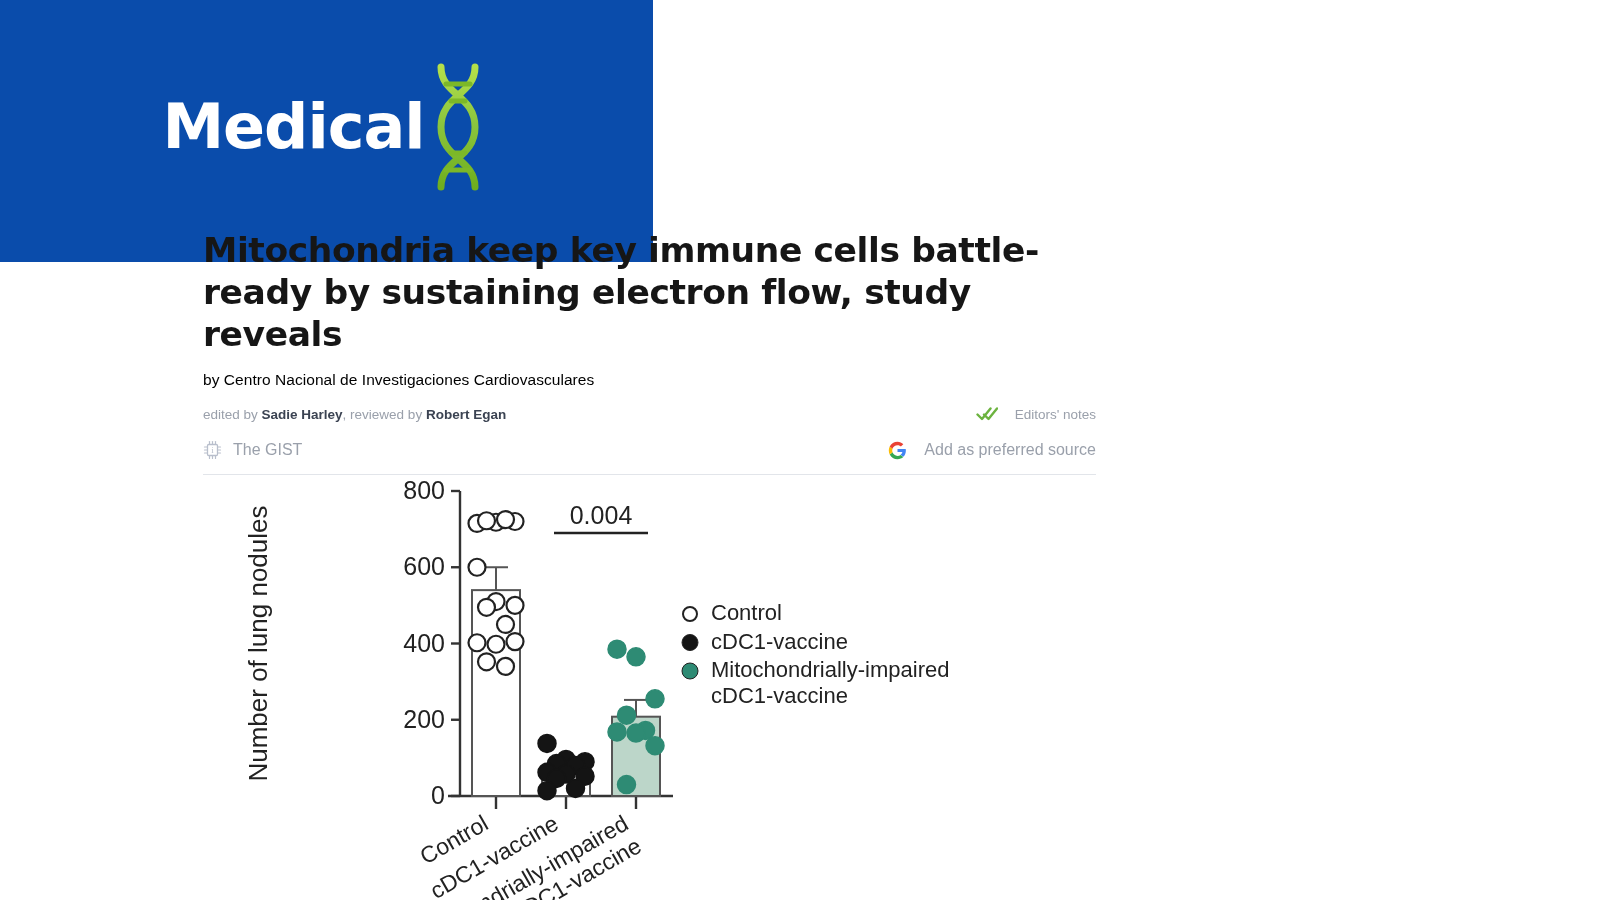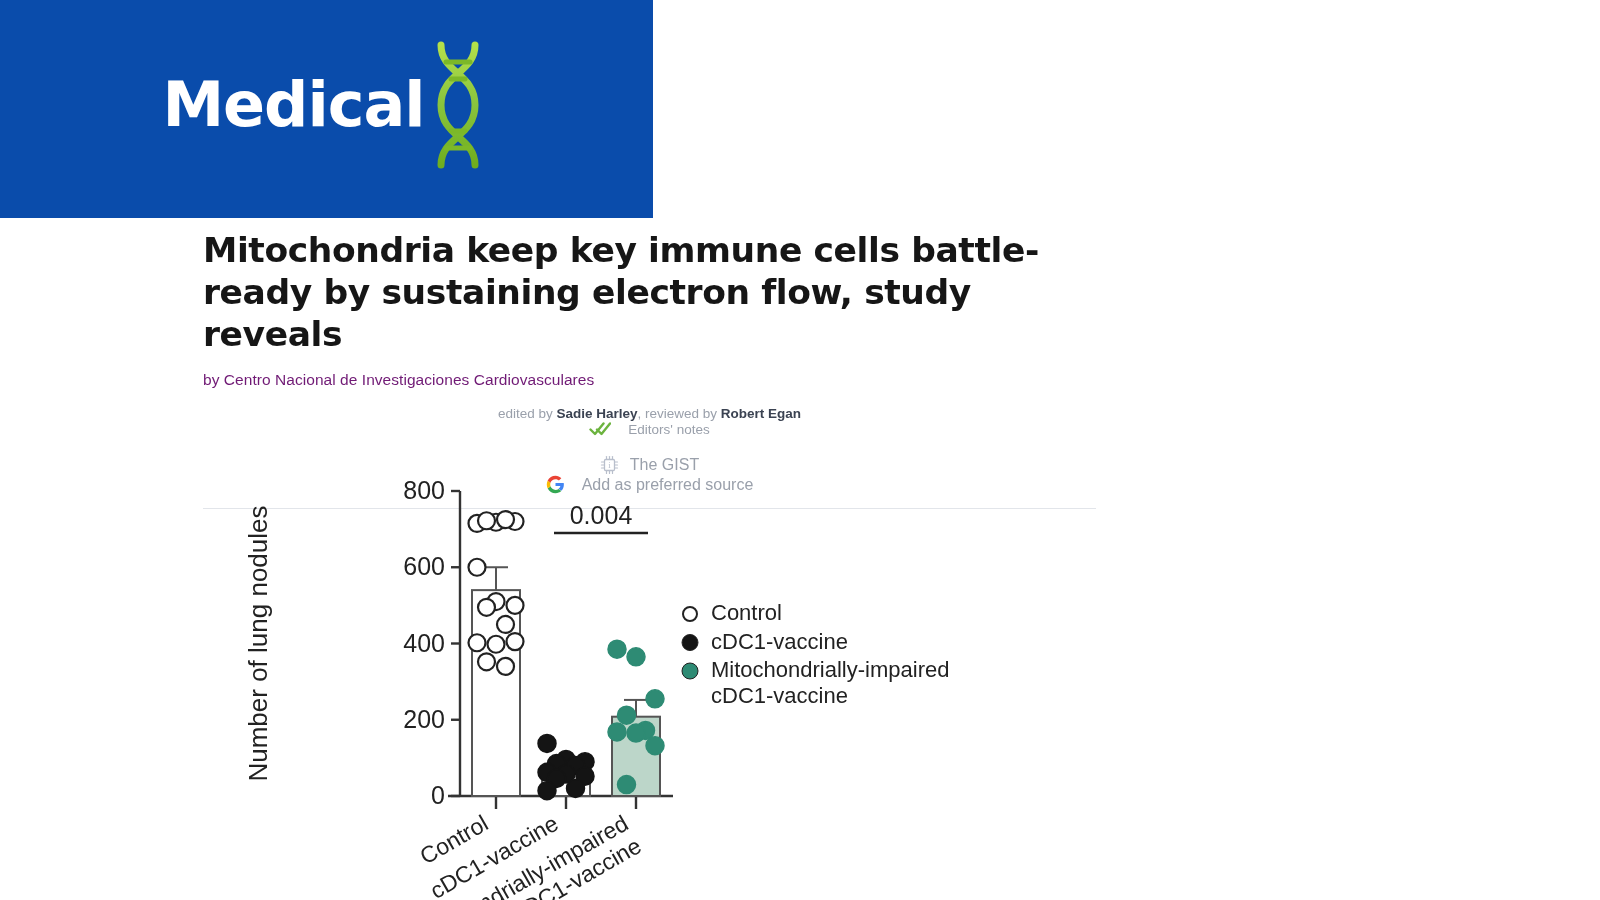--- a/index.html
+++ b/index.html
@@ -16,21 +16,21 @@
     color: #222;
     position: relative;
   }
 
   
   .banner {
     position: absolute;
     left: 0;
     top: 0;
     width: 653px;
-    height: 218px;
+    height: 262px;
     background: #0a4cab;
     display: flex;
     align-items: center;
     justify-content: center;
     overflow: hidden;
   }
   .logo-wrap {
     display: flex;
     align-items: center;
     justify-content: center;
@@ -65,32 +65,31 @@
     font-family: "DejaVu Sans", sans-serif;
     font-weight: 700;
     font-size: 34.5px;
     line-height: 1.22;
     letter-spacing: -0.4px;
     color: #161616;
     margin: 4px 0 16px 0;
   }
   .byline {
     font-size: 15.5px;
-    color: #701a75;
+    color: #000000;
     margin: 0 0 17px 0;
     letter-spacing: 0.05px;
   }
   .meta-row {
     display: flex;
     align-items: center;
     justify-content: space-between;
     font-size: 13.5px;
     color: #9aa0ab;
     margin-bottom: 18px;
-    flex-direction: column;
   }
   .meta-left { display: flex; align-items: center; gap: 6px; }
   .meta-right { display: flex; align-items: center; gap: 17px; }
   .edit-credit b { color: #3b4352; font-weight: 700; }
   .meta-link { color: #9aa0ab; }
   .meta-row.second { margin-bottom: 14px; }
   .meta-row.second .meta-left { gap: 11px; font-size: 16px; color: #a8aebb; }
   .meta-row.second .meta-right { font-size: 16px; color: #a8aebb; }
 
   .icon-check { width: 22px; height: 16px; flex: 0 0 auto; }

